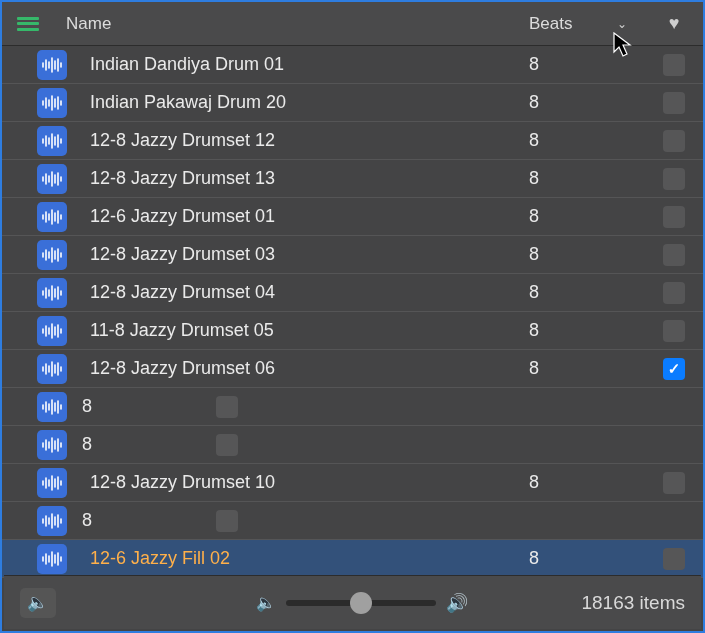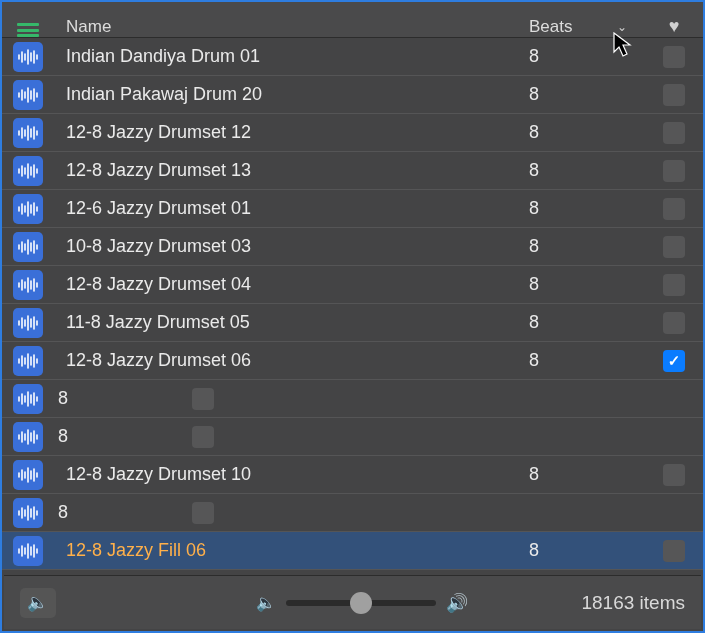--- a/index.html
+++ b/index.html
@@ -6,22 +6,22 @@
   html, body { width: 705px; height: 633px; overflow: hidden; }
   body {
     font-family: -apple-system, "Helvetica Neue", Helvetica, Arial, sans-serif;
     background: #444445;
     color: #e8e8e8;
     border: 2px solid #2e7de0;
     position: relative;
   }
   .header {
     display: flex;
-    align-items: flex-end;
-    height: 36px;
+    align-items: center;
+    height: 44px;
     background: #4a4a4b;
     border-bottom: 1px solid #2c2c2c;
     font-size: 17px;
     color: #dcdcdc;
   }
   .header .cell-icon {
     width: 52px;
     display: flex;
     justify-content: center;
     align-items: center;
@@ -50,20 +50,21 @@
   }
 
   .rows { }
   .row {
     display: flex;
     align-items: center;
     height: 38px;
     border-bottom: 1px solid #555556;
     font-size: 18px;
     color: #eaeaea;
+    padding-left: 24px;
   }
   .row.selected {
     background: #33517a;
   }
   .row.selected .name { color: #ffb04a; }
   .row .cell-icon {
     width: 52px;
     display: flex; justify-content: center; align-items: center;
   }
   .wave-icon {
@@ -281,21 +282,21 @@
     <line x1="5" y1="3" x2="5" y2="13"></line>
     <line x1="8" y1="5" x2="8" y2="11"></line>
     <line x1="11" y1="1" x2="11" y2="15"></line>
     <line x1="14" y1="4" x2="14" y2="12"></line>
     <line x1="17" y1="2" x2="17" y2="14"></line>
     <line x1="20" y1="6" x2="20" y2="10"></line>
   </g>
 </svg>
         </div>
     </div>
-    <div class="name">10-8 Jazzy Drumset 03</div>
+    <div class="name">12-8 Jazzy Drumset 03</div>
     <div class="beats">8</div>
     <div class="fav">
       <div class="fav-box"></div>
     </div>
     </div>
     <div class="row">
     <div class="cell-icon">
       <div class="wave-icon">
           <svg width="22" height="16" viewBox="0 0 22 16">
   <g stroke="#fff" stroke-width="1.6" stroke-linecap="round">
@@ -454,21 +455,21 @@
     <line x1="5" y1="3" x2="5" y2="13"></line>
     <line x1="8" y1="5" x2="8" y2="11"></line>
     <line x1="11" y1="1" x2="11" y2="15"></line>
     <line x1="14" y1="4" x2="14" y2="12"></line>
     <line x1="17" y1="2" x2="17" y2="14"></line>
     <line x1="20" y1="6" x2="20" y2="10"></line>
   </g>
 </svg>
         </div>
     </div>
-    <div class="name">12-8 Jazzy Fill 06</div>
+    <div class="name">12-6 Jazzy Fill 02</div>
     <div class="beats">8</div>
     <div class="fav">
       <div class="fav-box"></div>
     </div>
     </div>
   </div>
 
 <div class="footer">
   <div class="preview-btn">
     <span>🔈</span>

